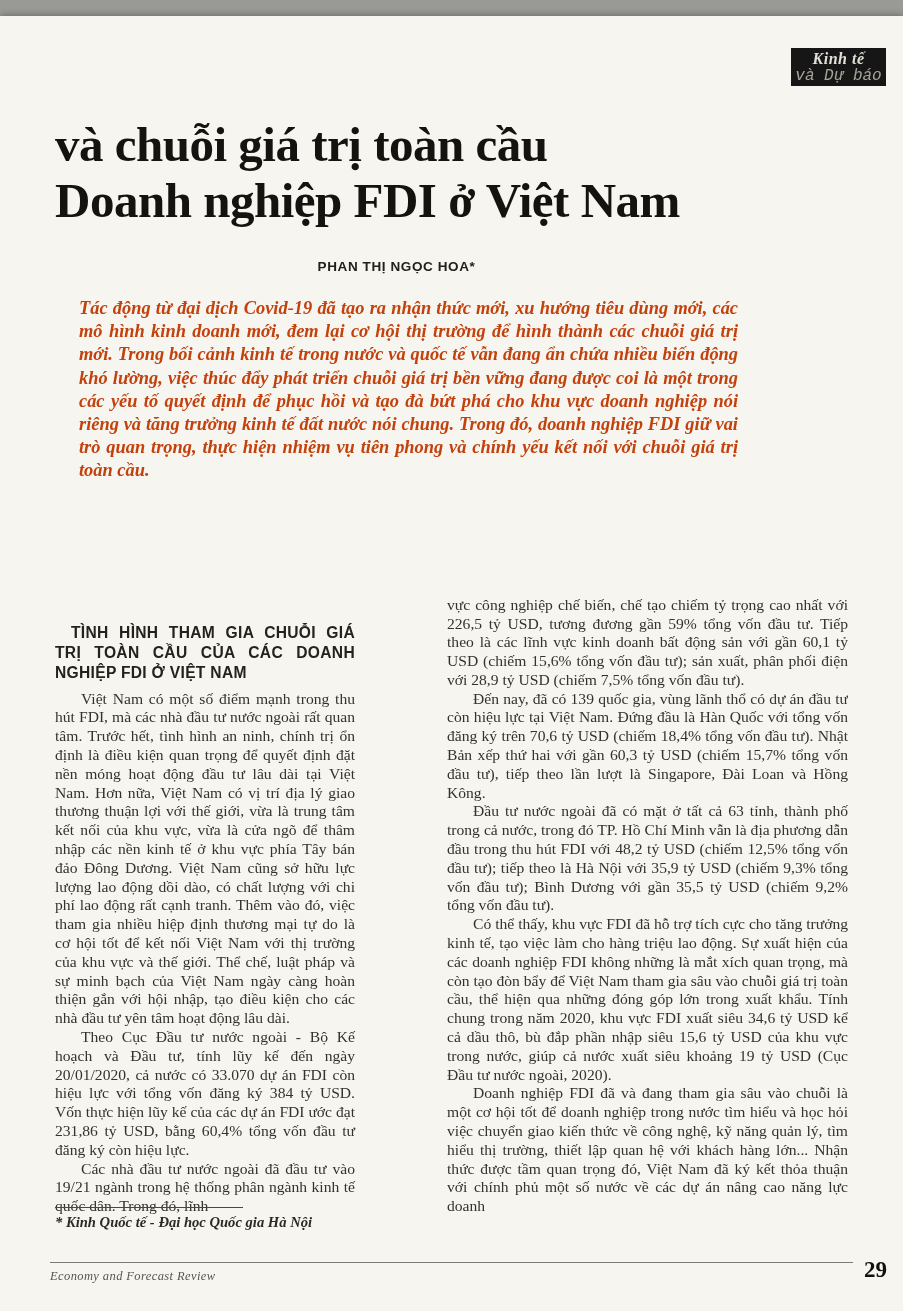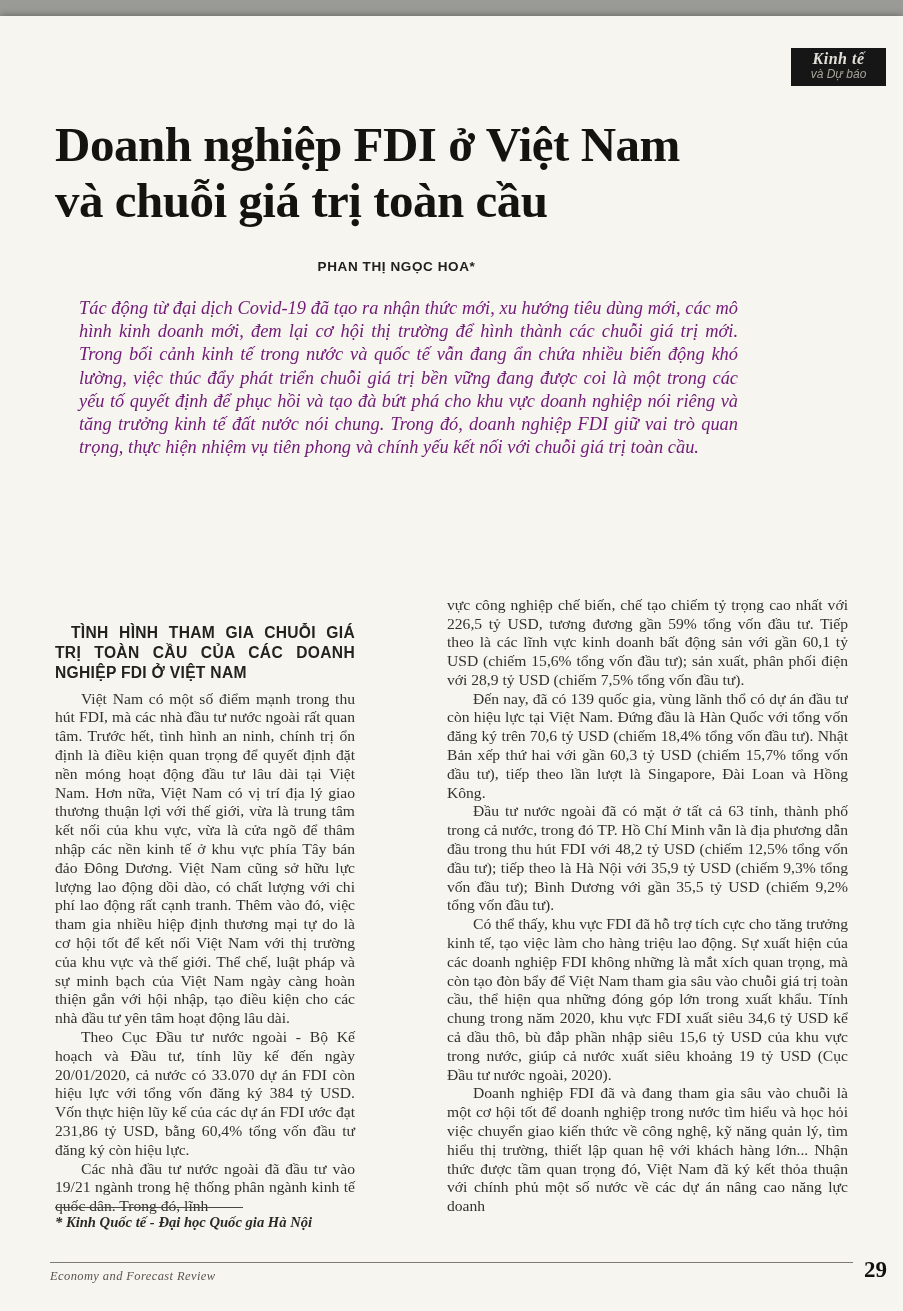--- a/index.html
+++ b/index.html
@@ -26,23 +26,23 @@
     line-height: 1.05;
     padding-top: 3px;
   }
   .logo-line1 {
     font-family: "Liberation Serif", serif;
     font-weight: bold; font-style: italic;
     font-size: 16px; color: #e3e0d8;
     letter-spacing: .5px;
   }
   .logo-line2 {
-    font-family: Liberation Sans, sans-serif;
+    font-family: Liberation Mono, monospace;
     font-style: italic;
-    font-size: 12px; color: #a8a49a; text-align: center;
+    font-size: 16px; color: #a8a49a; text-align: center;
   }
 
   
   .title {
     position: absolute;
     top: 101px; left: 55px; width: 800px;
     font-family: "Liberation Serif", serif;
     font-weight: bold;
     font-size: 49px;
     line-height: 1.15;
@@ -61,25 +61,25 @@
     font-size: 13.5px;
     letter-spacing: .6px;
     color: #21201d;
   }
 
   
   .abstract {
     position: absolute;
     top: 281px; left: 79px; width: 659px;
     font-family: "Liberation Serif", serif;
-    font-weight: normal; font-style: italic;
+    font-weight: bold; font-style: italic;
     font-size: 18.4px;
     line-height: 23.2px;
     text-align: justify;
-    color: #701a75;
+    color: #c2410c;
   }
 
   
   .columns {
     position: absolute;
     top: 494px; left: 55px; width: 793px; height: 706px;
     display: flex;
     overflow: hidden;
     align-items: flex-end;
   }
@@ -157,22 +157,22 @@
 <body>
 
 <div class="page">
 
   <div class="logo">
     <div class="logo-line1">Kinh tế</div>
     <div class="logo-line2">và Dự báo</div>
   </div>
 
   <h1 class="title">
+    <span class="line">và chuỗi giá trị toàn cầu</span>
     <span class="line">Doanh nghiệp FDI ở Việt Nam</span>
-    <span class="line">và chuỗi giá trị toàn cầu</span>
   </h1>
 
   <div class="author">PHAN THỊ NGỌC HOA*</div>
 
   <div class="abstract">Tác động từ đại dịch Covid-19 đã tạo ra nhận thức mới, xu hướng tiêu dùng mới, các mô hình kinh doanh mới, đem lại cơ hội thị trường để hình thành các chuỗi giá trị mới. Trong bối cảnh kinh tế trong nước và quốc tế vẫn đang ẩn chứa nhiều biến động khó lường, việc thúc đẩy phát triển chuỗi giá trị bền vững đang được coi là một trong các yếu tố quyết định để phục hồi và tạo đà bứt phá cho khu vực doanh nghiệp nói riêng và tăng trưởng kinh tế đất nước nói chung. Trong đó, doanh nghiệp FDI giữ vai trò quan trọng, thực hiện nhiệm vụ tiên phong và chính yếu kết nối với chuỗi giá trị toàn cầu.</div>
 
   <div class="columns">
     <div class="col col-left">
       <h2 class="section-heading">TÌNH HÌNH THAM GIA CHUỖI GIÁ TRỊ TOÀN CẦU CỦA CÁC DOANH NGHIỆP FDI Ở VIỆT NAM</h2>
       <p>Việt Nam có một số điểm mạnh trong thu hút FDI, mà các nhà đầu tư nước ngoài rất quan tâm. Trước hết, tình hình an ninh, chính trị ổn định là điều kiện quan trọng để quyết định đặt nền móng hoạt động đầu tư lâu dài tại Việt Nam. Hơn nữa, Việt Nam có vị trí địa lý giao thương thuận lợi với thế giới, vừa là trung tâm kết nối của khu vực, vừa là cửa ngõ để thâm nhập các nền kinh tế ở khu vực phía Tây bán đảo Đông Dương. Việt Nam cũng sở hữu lực lượng lao động dồi dào, có chất lượng với chi phí lao động rất cạnh tranh. Thêm vào đó, việc tham gia nhiều hiệp định thương mại tự do là cơ hội tốt để kết nối Việt Nam với thị trường của khu vực và thế giới. Thể chế, luật pháp và sự minh bạch của Việt Nam ngày càng hoàn thiện gắn với hội nhập, tạo điều kiện cho các nhà đầu tư yên tâm hoạt động lâu dài.</p>

